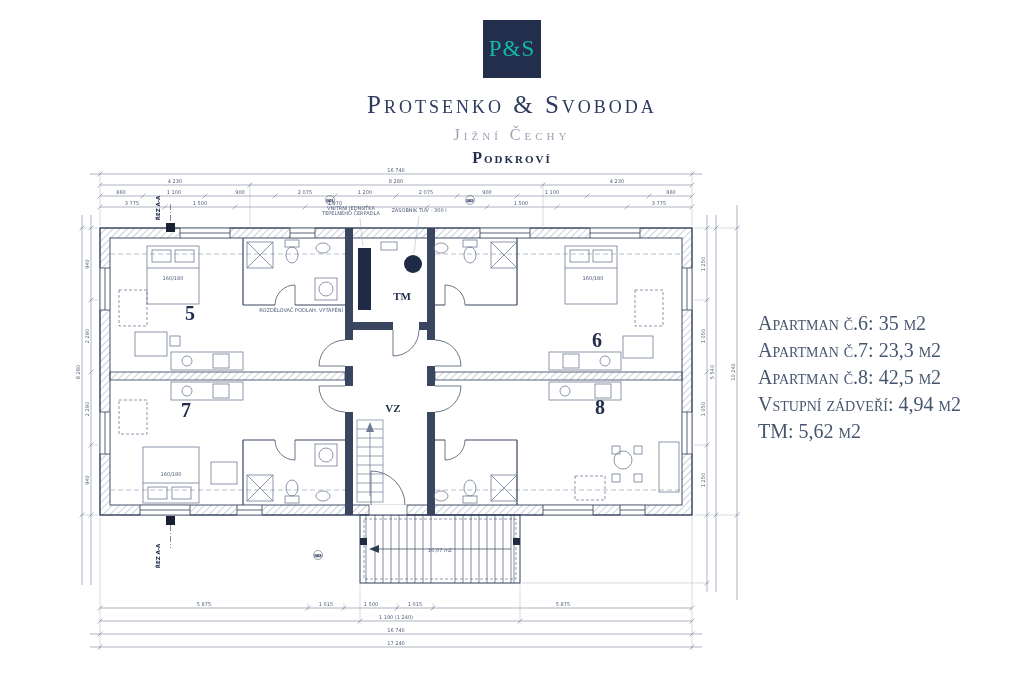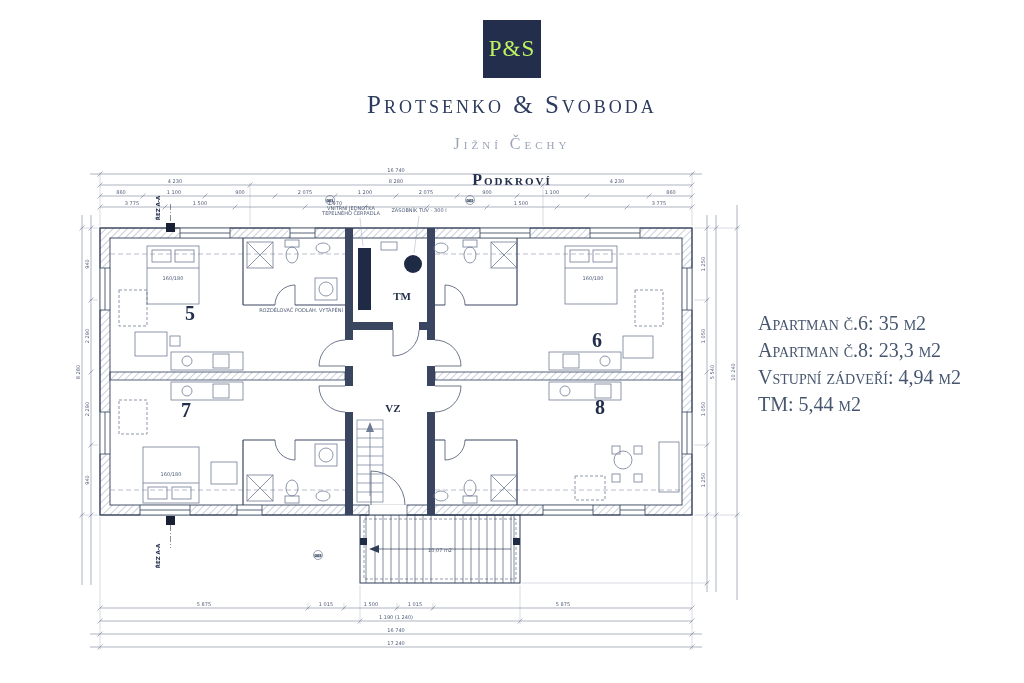--- a/index.html
+++ b/index.html
@@ -4,26 +4,26 @@
 <style>
   html,body{margin:0;padding:0}
   body{
     width:1024px;height:683px;position:relative;overflow:hidden;
     background:#ffffff;font-family:"Liberation Serif",serif;color:#242f4e;
   }
   
   .header{position:absolute;top:0;left:0;width:100%;text-align:center}
   .logo{width:58px;height:58px;margin:20px auto 0;background:#232e4c;
         display:flex;align-items:center;justify-content:center}
-  .logo span{color:#bef264;font-size:23px;letter-spacing:1px}
+  .logo span{color:#14b8a6;font-size:23px;letter-spacing:1px}
   .company{margin-top:13px;font-size:25px;font-variant:small-caps;
            letter-spacing:3px;color:#2d3b5e}
-  .region{margin-top:16px;font-size:16px;font-variant:small-caps;
+  .region{margin-top:7px;font-size:16px;font-variant:small-caps;
           letter-spacing:4px;color:#9ba4b6}
-  .floor{margin-top:18px;font-size:16px;font-weight:bold;font-variant:small-caps;
+  .floor{margin-top:5px;font-size:16px;font-weight:bold;font-variant:small-caps;
          letter-spacing:2px;color:#232e4c}
   
   .legend{position:absolute;left:758px;top:310px;font-size:20px;line-height:27px;
           font-variant:small-caps;color:#47566f;white-space:nowrap}
   
   .plan{position:absolute;left:75px;top:160px;width:680px;height:505px}
   .plan text{user-select:none}
   .room-num{font-family:"Liberation Serif",serif;font-weight:bold;font-size:20px;
             fill:#232e4c;text-anchor:middle}
   .room-mid{font-family:"Liberation Serif",serif;font-weight:bold;font-size:11px;
@@ -42,23 +42,24 @@
   <div class="logo">
     <span>P&amp;S</span>
   </div>
   <div class="company">Protsenko &amp; Svoboda</div>
   <div class="region">Jižní Čechy</div>
   <div class="floor">Podkroví</div>
 </header>
 
 <aside class="legend">
   <div>Apartman č.6: 35 м2</div>
-  <div>Apartman č.8: 23,3 м2</div>
+  <div>Apartman č.7: 23,3 м2</div>
+  <div>Apartman č.8: 42,5 м2</div>
   <div>Vstupní zádveří: 4,94 м2</div>
-  <div>TM: 5,44 м2</div>
+  <div>TM: 5,62 м2</div>
 </aside>
 
 <svg class="plan" id="plan-svg" viewBox="0 0 680 505" xmlns="http://www.w3.org/2000/svg">
   <defs>
     <pattern id="hatch" patternUnits="userSpaceOnUse" width="5" height="5" patternTransform="rotate(45)">
       <line x1="0" y1="0" x2="0" y2="5" stroke="#96a1b5" stroke-width="1"></line>
     </pattern>
   </defs>
 
   <g>

